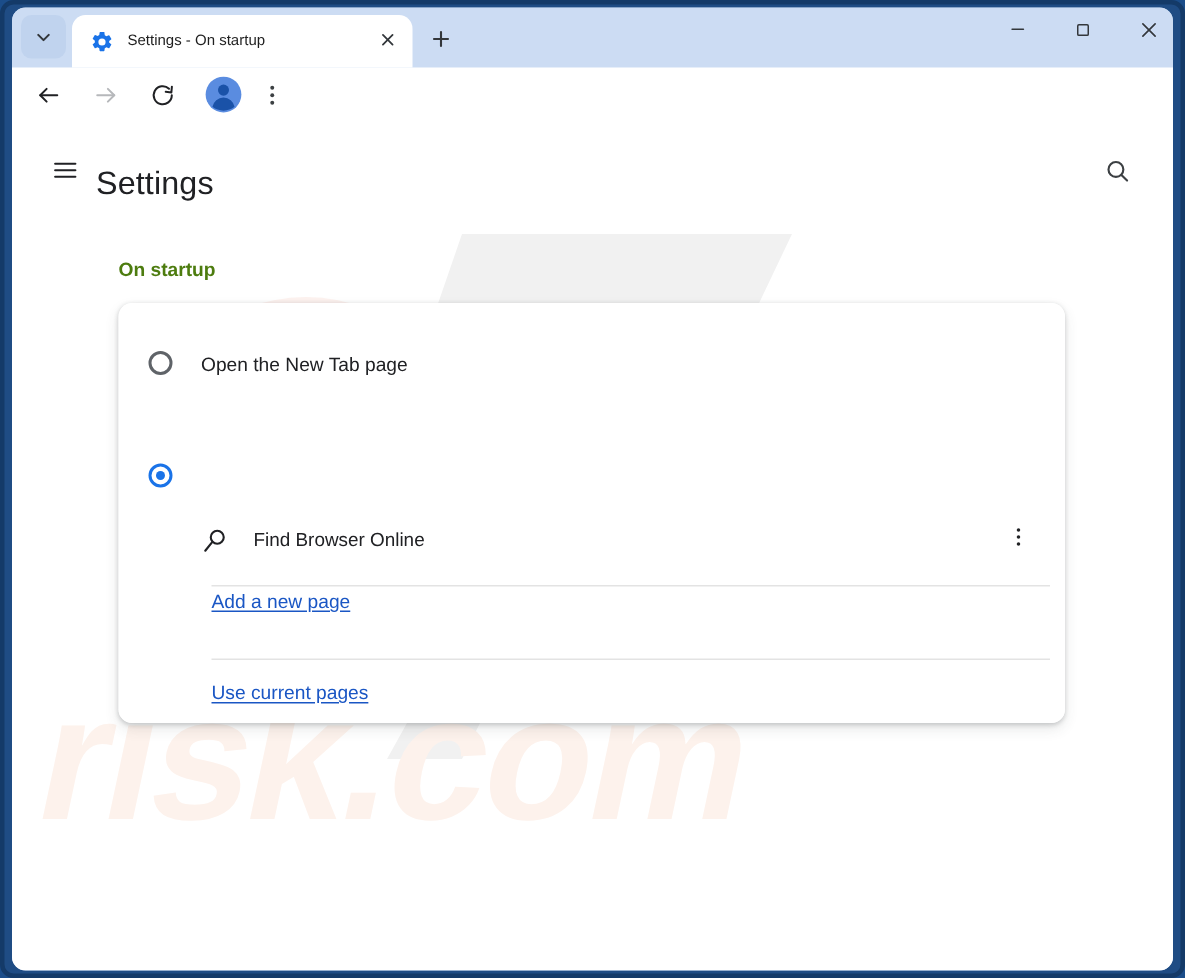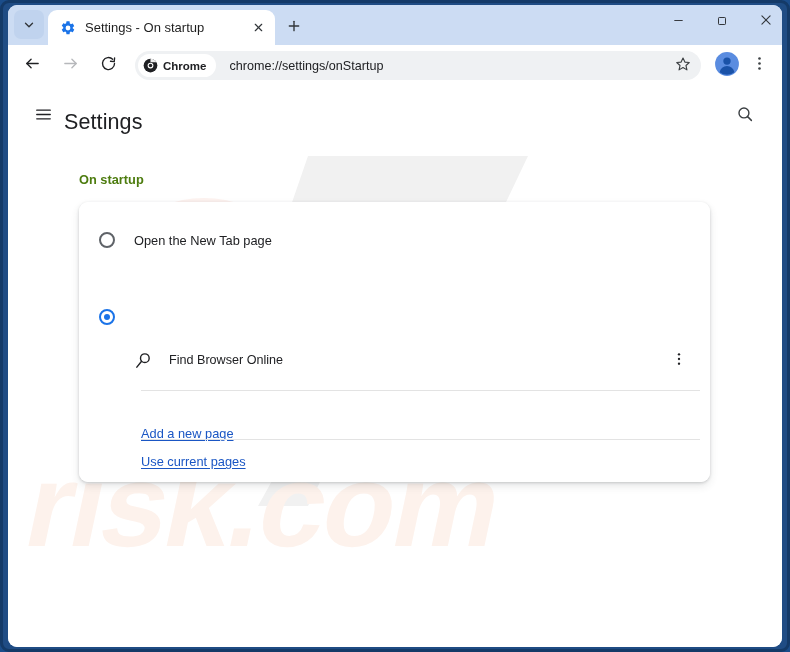--- a/index.html
+++ b/index.html
@@ -67,21 +67,21 @@
     cursor: pointer;
   }
   #tab-favicon {
     width: 16px; height: 16px;
     margin-left: 12px;
     flex: 0 0 auto;
     display: block;
   }
   #tab-title {
     margin-left: 9px;
-    font-size: 13px;
+    font-size: 10px;
     color: #1f1f1f;
     white-space: nowrap;
     overflow: hidden;
     text-overflow: ellipsis;
     flex: 1 1 auto;
   }
   #tab-close {
     width: 22px; height: 22px;
     margin-right: 6px;
     flex: 0 0 auto;
@@ -264,21 +264,21 @@
 
   .radio-row {
     position: absolute;
     left: 0;
     width: 631px;
     height: 44px;
     display: flex;
     align-items: center;
     cursor: pointer;
   }
-  #row-newtab   { top: 16px; }
+  #row-newtab   { top: 4px; align-items: flex-end; }
   #row-continue { top: 49px; }
   #row-specific { top: 93px; }
 
   .radio {
     margin-left: 20px;
     width: 16px; height: 16px;
     border-radius: 50%;
     border: 2px solid #5f6368;
     flex: 0 0 auto;
     position: relative;
@@ -354,21 +354,21 @@
 
   .card-link {
     position: absolute;
     left: 62px;
     font-size: 12.8px;
     color: #1a56c4;
     text-decoration: underline;
     text-underline-offset: 2px;
     cursor: pointer;
   }
-  #link-add-page  { top: 224px; }
+  #link-add-page  { top: 191px; }
   #link-use-pages { top: 252px; }
 </style>
 </head>
 <body>
 
 <div id="desktop">
   <div id="frame-outer"></div>
 
   <div id="window">
 
@@ -452,39 +452,20 @@
 
       <div class="tb-btn" id="tb-reload">
         <span>
           <svg width="17" height="17" viewBox="0 0 24 24" fill="none" stroke="#202124" stroke-width="1.9" stroke-linecap="round" stroke-linejoin="round">
             <path d="M20.5 12a8.5 8.5 0 1 1-2.6-6.1"></path>
             <polyline points="20.6 4 20.1 9.3 14.8 8.8"></polyline>
           </svg>
         </span>
       </div>
 
-      <div id="omnibox">
-        <div id="chrome-chip">
-          <svg id="chrome-chip-icon" viewBox="0 0 24 24">
-            <circle cx="12" cy="12" r="11" fill="#202124"></circle>
-            <circle cx="12" cy="12" r="4.6" fill="#ffffff"></circle>
-            <circle cx="12" cy="12" r="2.8" fill="#202124"></circle>
-            <path d="M12 1 A11 11 0 0 1 21.5 6.6 L12 6.6 Z" fill="#ffffff" opacity=".92"></path>
-          </svg>
-          <span id="chrome-chip-label">Chrome</span>
-        </div>
-        <span id="omnibox-url">chrome://settings/onStartup</span>
-        <div id="bookmark-btn">
-          <span>
-            <svg width="16" height="16" viewBox="0 0 24 24" fill="none" stroke="#3c4043" stroke-width="1.7" stroke-linejoin="round">
-              <polygon points="12 3 14.8 9.1 21.4 9.8 16.5 14.3 17.9 20.8 12 17.4 6.1 20.8 7.5 14.3 2.6 9.8 9.2 9.1"></polygon>
-            </svg>
-          </span>
-        </div>
-      </div>
 
       <div id="profile-btn">
         <span>
           <svg width="26" height="26" viewBox="0 0 24 24">
             <circle cx="12" cy="12" r="11" fill="#5a8ce0"></circle>
             <circle cx="12" cy="9.3" r="3.4" fill="#1a52a8"></circle>
             <path d="M5.2 19.6a6.9 6.9 0 0 1 13.6 0 11 11 0 0 1-13.6 0z" fill="#1a52a8"></path>
           </svg>
         </span>
       </div>

